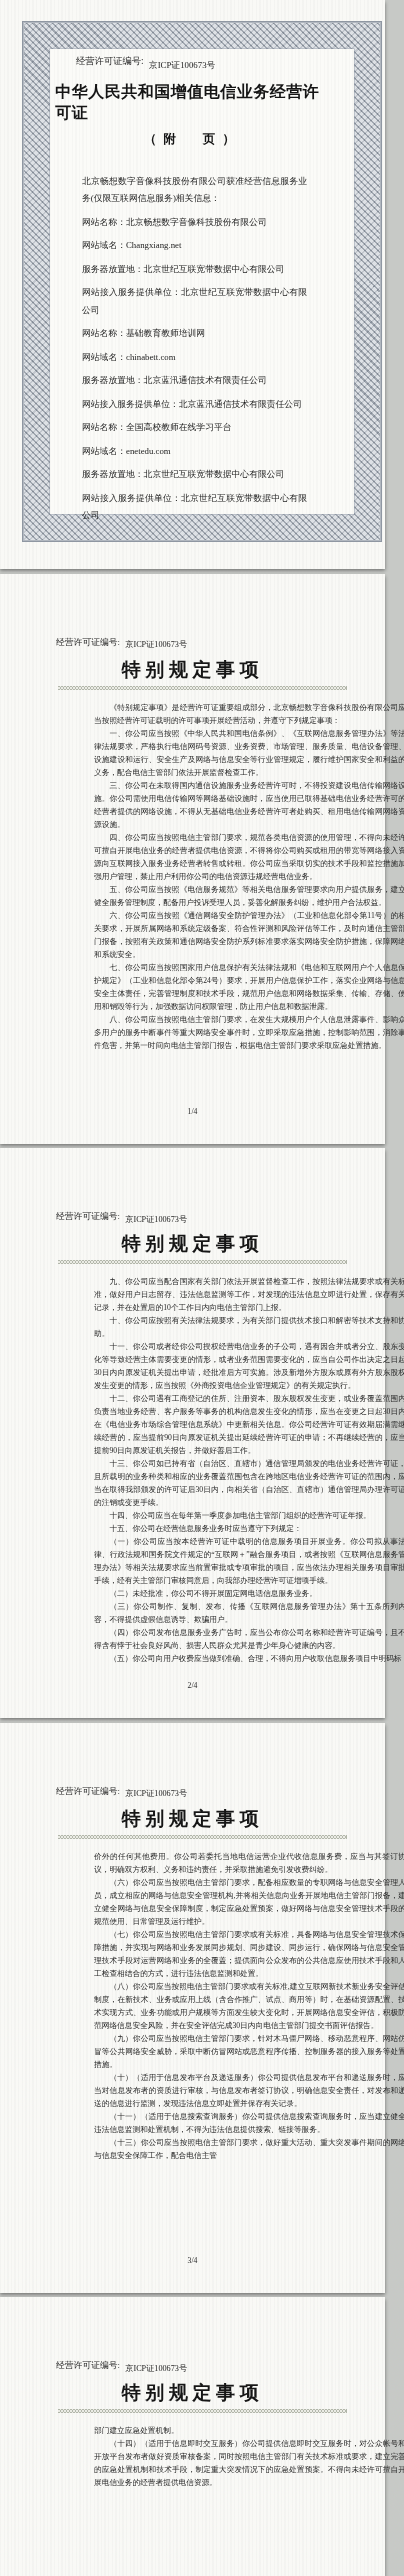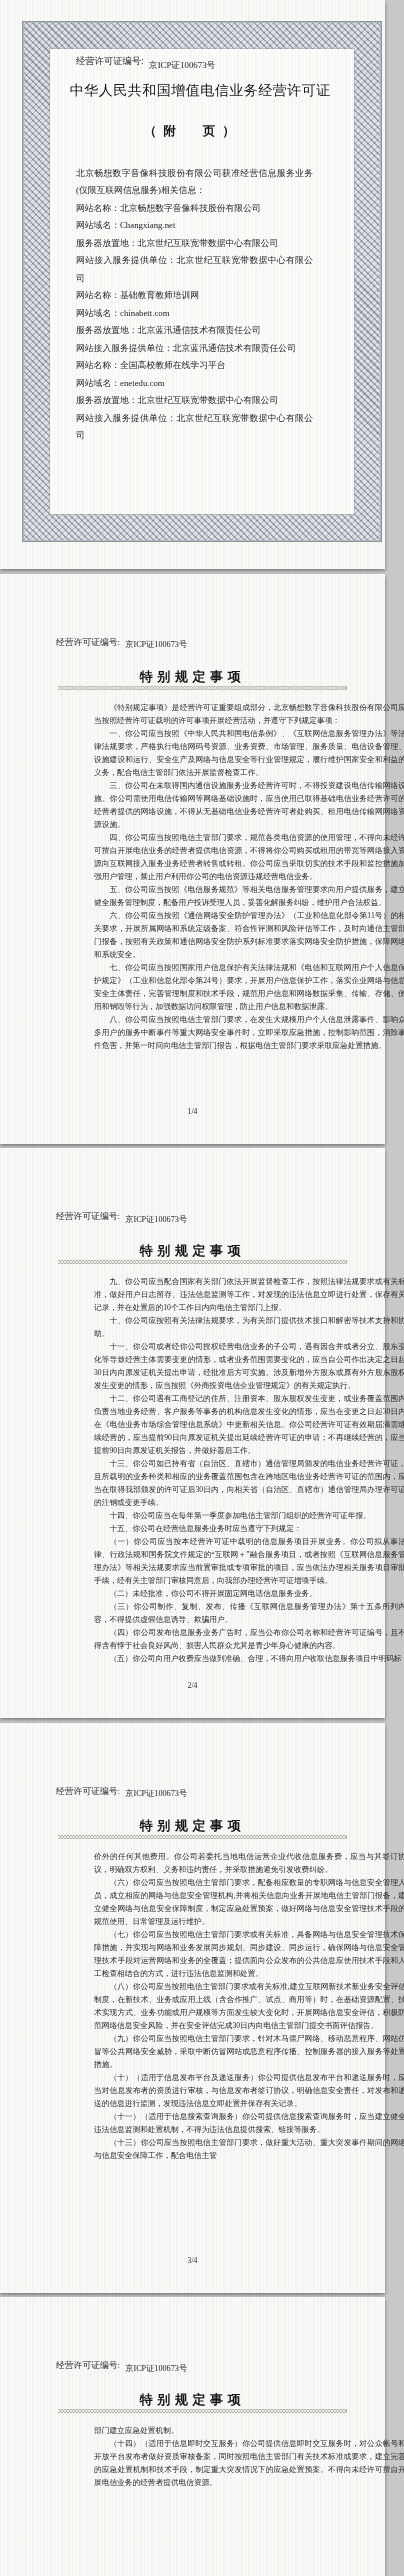--- a/index.html
+++ b/index.html
@@ -35,33 +35,33 @@
     position:absolute;inset:27px;
     background:
       repeating-linear-gradient(90deg, rgba(90,95,100,0.03) 0 1.5px, rgba(0,0,0,0) 1.5px 3.6px),
       #fbfbf8;
     box-shadow:0 0 0 0.5px #98a0ab;
   }
   .cert-content{position:absolute;left:50px;top:48px;right:49px;bottom:53px;}
   .cert-no{margin:7.2px 0 0 26px;font-size:9.3px;color:#1d1d1d;}
   .cert-no .no{font-size:8.8px;margin-left:5.2px;position:relative;top:3.6px;}
   .cert-title{
-    margin:13.4px 5.2px 0;text-align:right;font-size:14px;font-weight:normal;
+    margin:13.4px 5.2px 0;text-align:left;font-size:16px;font-weight:bold;
     letter-spacing:0.5px;color:#151515;
   }
-  .cert-subtitle{text-align:center;font-size:12.4px;font-weight:bold;margin-top:23px;letter-spacing:7.2px;color:#151515;}
+  .cert-subtitle{text-align:center;font-size:12.4px;font-weight:bold;margin-top:7px;letter-spacing:7.2px;color:#151515;}
   .cert-body{margin:25px 23px 0 26px;font-size:8.8px;line-height:17.5px;text-align:justify;color:#1d1d1d;}
-  .cert-body p{margin:0;}
+  .cert-body p{margin:6px;}
 
   
   .hdr{margin:0;position:absolute;left:56px;top:63px;font-size:8.8px;color:#1d1d1d;}
   .hdr .hn{margin-left:5.2px;position:relative;top:2.6px;font-size:8.2px;}
   .prov-title{
-    position:absolute;left:0;right:0;top:83px;margin:11px;text-align:center;
-    font-size:13px;font-weight:bold;letter-spacing:4.6px;color:#161616;
+    position:absolute;left:0;right:0;top:83px;margin:0;text-align:center;
+    font-size:19px;font-weight:bold;letter-spacing:4.6px;color:#161616;
   }
   .zigzag{
     position:absolute;left:58px;top:112px;width:289px;height:4.1px;
     background:
       repeating-linear-gradient(120deg,#a7ac9e 0 1px,rgba(0,0,0,0) 1px 2.6px),
       repeating-linear-gradient(60deg,#a7ac9e 0 1px,#e9eae3 1px 2.6px);
     opacity:.85;
   }
   .prov-body{
     position:absolute;left:52px;top:127px;width:312px;

